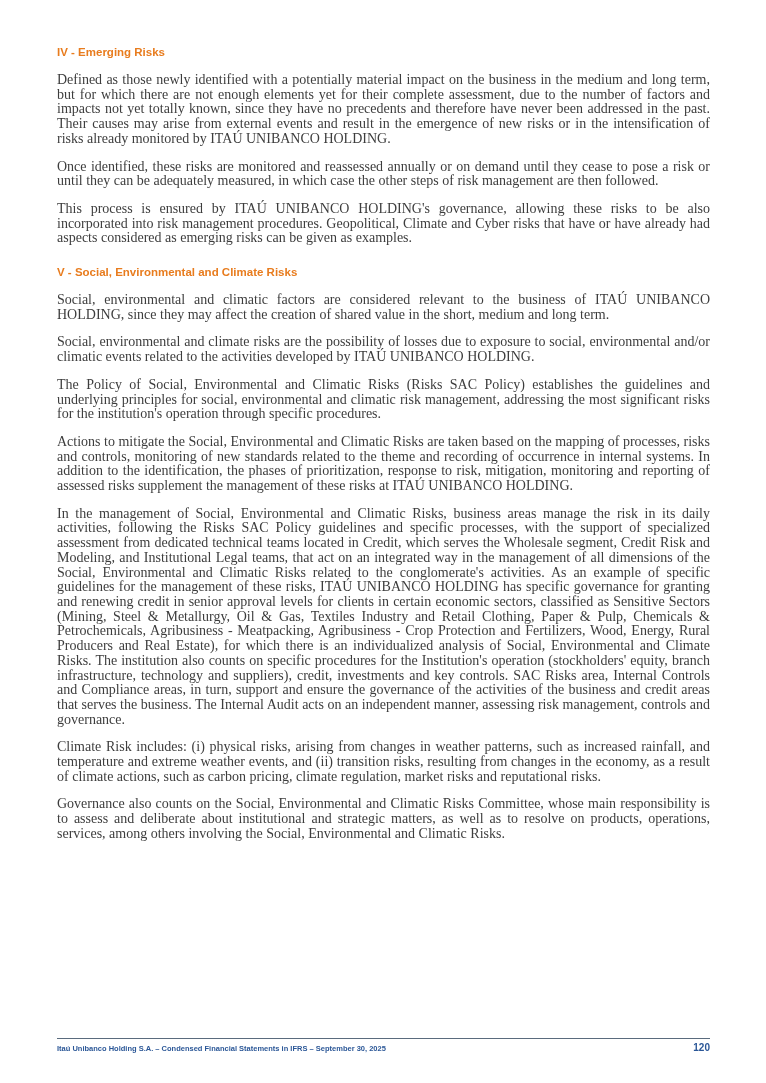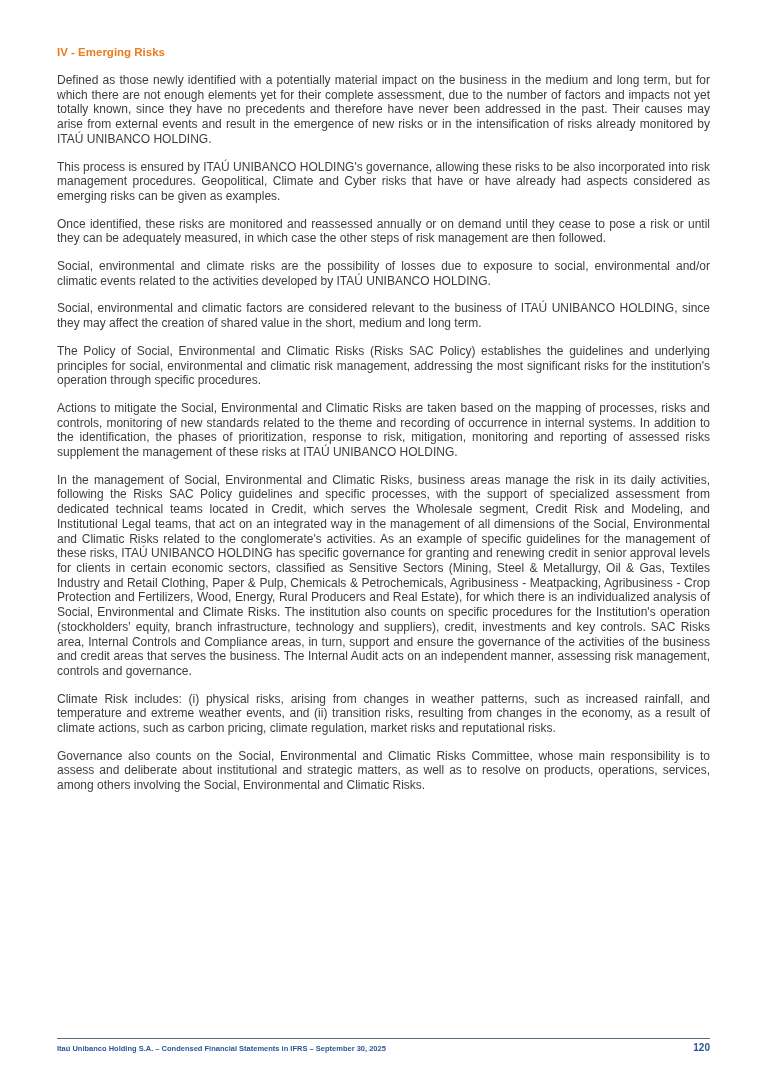--- a/index.html
+++ b/index.html
@@ -26,25 +26,26 @@
     font-size: 11.5px;
     font-weight: bold;
     color: #E87C1E;
     margin: 0 0 13px 0;
     line-height: 15px;
   }
   .section-heading.spaced {
     margin-top: 19px;
   }
   .para {
-    font-size: 12px;
+    font-size: 14px;
     line-height: 14.7px;
     color: #3d3d3d;
     text-align: justify;
     margin: 0 0 13px 0;
+    font-family: Liberation Serif, serif;
   }
   .footer {
     position: absolute;
     left: 57px;
     right: 56px;
     top: 1038px;
     border-top: 1px solid #5a6b7d;
     padding-top: 3px;
     display: flex;
     justify-content: space-between;
@@ -64,28 +65,29 @@
 </head>
 <body>
 
 <div class="page">
   <div class="content">
 
     <h2 class="section-heading">IV - Emerging Risks</h2>
 
     <p class="para">Defined as those newly identified with a potentially material impact on the business in the medium and long term, but for which there are not enough elements yet for their complete assessment, due to the number of factors and impacts not yet totally known, since they have no precedents and therefore have never been addressed in the past. Their causes may arise from external events and result in the emergence of new risks or in the intensification of risks already monitored by ITAÚ UNIBANCO HOLDING.</p>
 
+    <p class="para">Once identified, these risks are monitored and reassessed annually or on demand until they cease to pose a risk or until they can be adequately measured, in which case the other steps of risk management are then followed.</p>
+
     <p class="para">This process is ensured by ITAÚ UNIBANCO HOLDING's governance, allowing these risks to be also incorporated into risk management procedures. Geopolitical, Climate and Cyber risks that have or have already had aspects considered as emerging risks can be given as examples.</p>
 
-    <p class="para">Once identified, these risks are monitored and reassessed annually or on demand until they cease to pose a risk or until they can be adequately measured, in which case the other steps of risk management are then followed.</p>
+    <h2 class="section-heading spaced">V - Social, Environmental and Climate Risks</h2>
 
+    <p class="para">Social, environmental and climatic factors are considered relevant to the business of ITAÚ UNIBANCO HOLDING, since they may affect the creation of shared value in the short, medium and long term.</p>
 
     <p class="para">Social, environmental and climate risks are the possibility of losses due to exposure to social, environmental and/or climatic events related to the activities developed by ITAÚ UNIBANCO HOLDING.</p>
-
-    <p class="para">Social, environmental and climatic factors are considered relevant to the business of ITAÚ UNIBANCO HOLDING, since they may affect the creation of shared value in the short, medium and long term.</p>
 
     <p class="para">The Policy of Social, Environmental and Climatic Risks (Risks SAC Policy) establishes the guidelines and underlying principles for social, environmental and climatic risk management, addressing the most significant risks for the institution's operation through specific procedures.</p>
 
     <p class="para">Actions to mitigate the Social, Environmental and Climatic Risks are taken based on the mapping of processes, risks and controls, monitoring of new standards related to the theme and recording of occurrence in internal systems. In addition to the identification, the phases of prioritization, response to risk, mitigation, monitoring and reporting of assessed risks supplement the management of these risks at ITAÚ UNIBANCO HOLDING.</p>
 
     <p class="para">In the management of Social, Environmental and Climatic Risks, business areas manage the risk in its daily activities, following the Risks SAC Policy guidelines and specific processes, with the support of specialized assessment from dedicated technical teams located in Credit, which serves the Wholesale segment, Credit Risk and Modeling, and Institutional Legal teams, that act on an integrated way in the management of all dimensions of the Social, Environmental and Climatic Risks related to the conglomerate's activities. As an example of specific guidelines for the management of these risks, ITAÚ UNIBANCO HOLDING has specific governance for granting and renewing credit in senior approval levels for clients in certain economic sectors, classified as Sensitive Sectors (Mining, Steel &amp; Metallurgy, Oil &amp; Gas, Textiles Industry and Retail Clothing, Paper &amp; Pulp, Chemicals &amp; Petrochemicals, Agribusiness - Meatpacking, Agribusiness - Crop Protection and Fertilizers, Wood, Energy, Rural Producers and Real Estate), for which there is an individualized analysis of Social, Environmental and Climate Risks. The institution also counts on specific procedures for the Institution's operation (stockholders' equity, branch infrastructure, technology and suppliers), credit, investments and key controls. SAC Risks area, Internal Controls and Compliance areas, in turn, support and ensure the governance of the activities of the business and credit areas that serves the business. The Internal Audit acts on an independent manner, assessing risk management, controls and governance.</p>
 
     <p class="para">Climate Risk includes: (i) physical risks, arising from changes in weather patterns, such as increased rainfall, and temperature and extreme weather events, and (ii) transition risks, resulting from changes in the economy, as a result of climate actions, such as carbon pricing, climate regulation, market risks and reputational risks.</p>
 
     <p class="para">Governance also counts on the Social, Environmental and Climatic Risks Committee, whose main responsibility is to assess and deliberate about institutional and strategic matters, as well as to resolve on products, operations, services, among others involving the Social, Environmental and Climatic Risks.</p>

